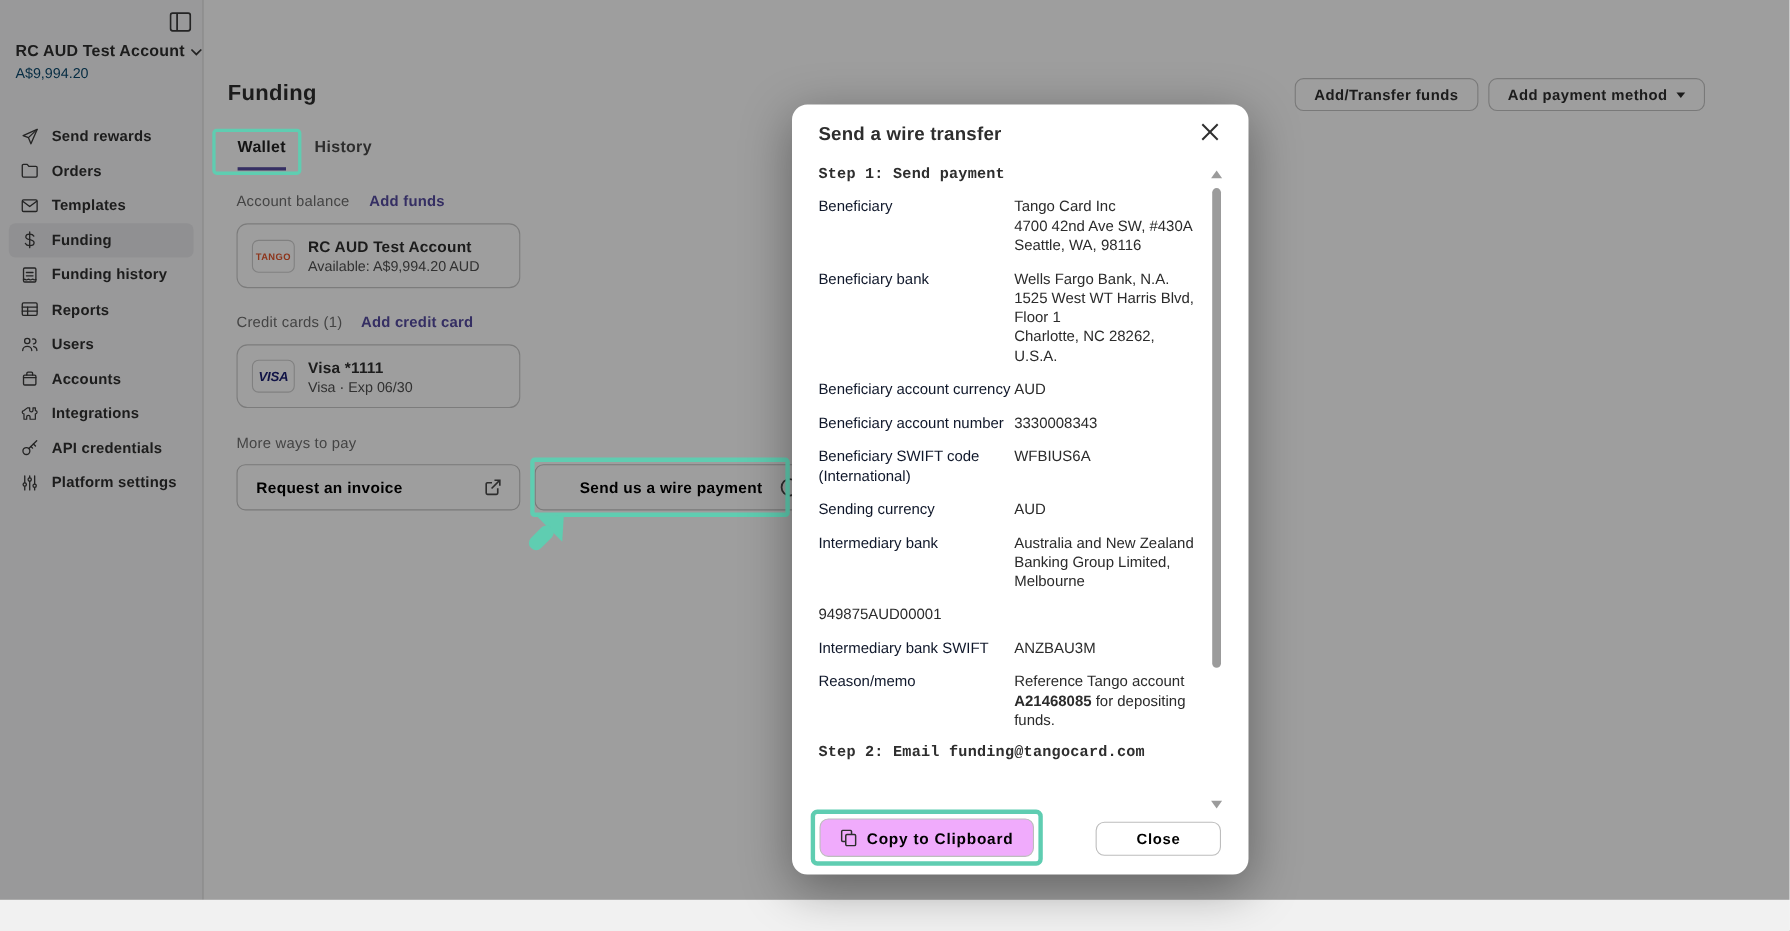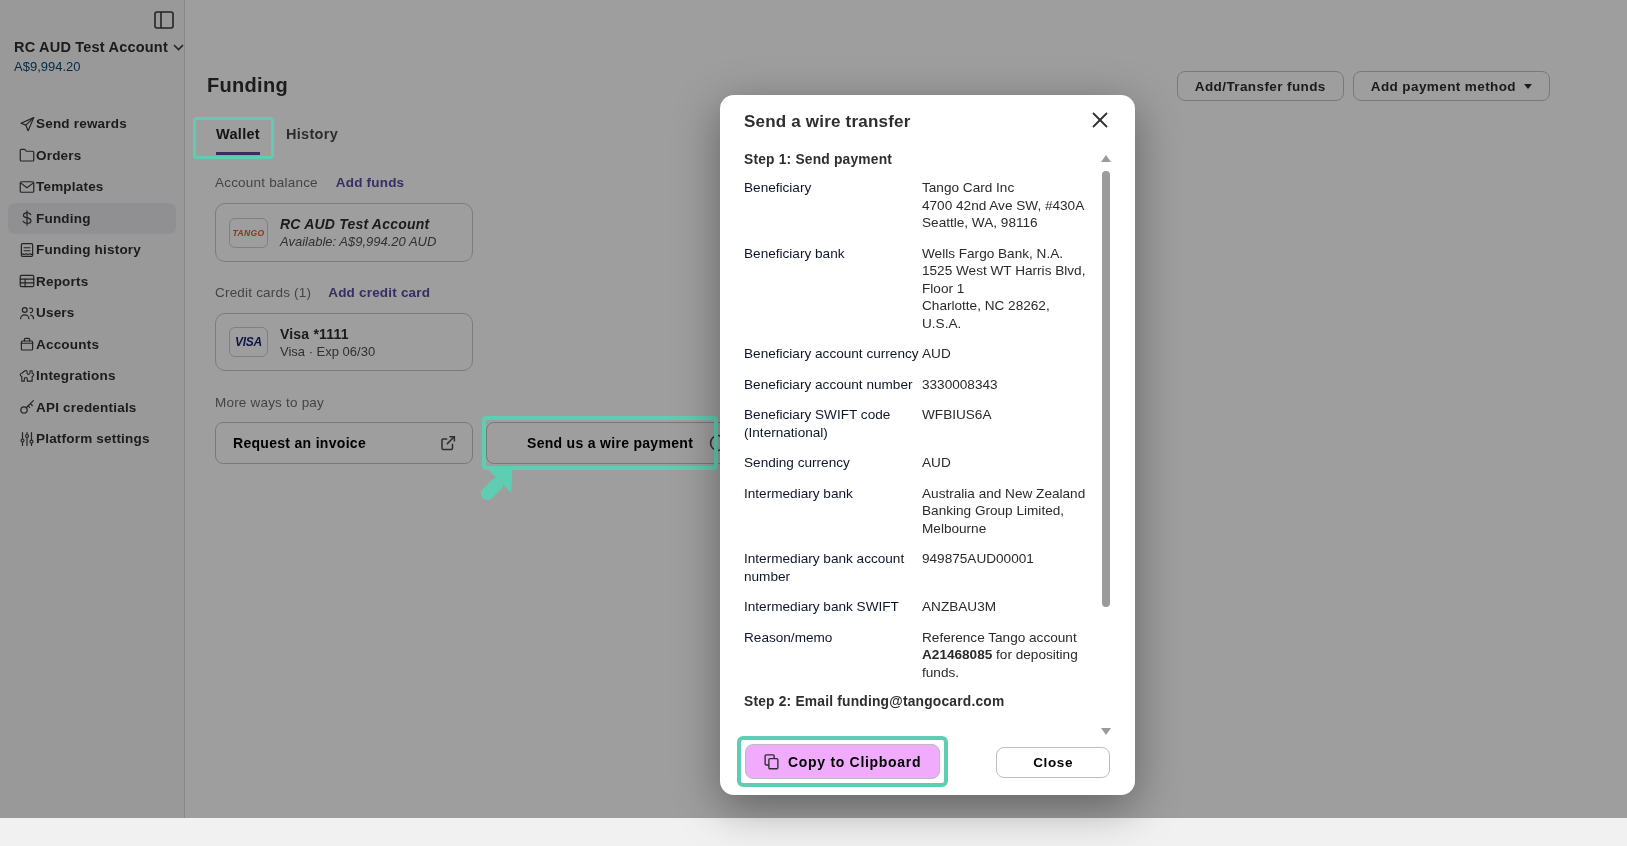--- a/index.html
+++ b/index.html
@@ -7,21 +7,21 @@
     font-family:"Liberation Sans", sans-serif; color:#2e2e2e; }
   .stage { position:relative; width:1627px; height:660px; background:#f4f4f4; }
   .app { position:absolute; left:0; top:0; width:1627px; height:818px; background:#fff; overflow:hidden; }
 
   
   .sidebar { position:absolute; left:0; top:0; bottom:0; width:185px; background:#f7f7f8; border-right:1px solid #dcdcdc; }
   .panel-toggle { position:absolute; top:11px; right:10px; width:20px; height:18px; cursor:pointer; }
   .acct-name { position:absolute; left:14px; top:39px; font-size:14.5px; font-weight:700; letter-spacing:.2px; display:flex; align-items:center; gap:5px; white-space:nowrap; }
   .acct-balance { position:absolute; left:14px; top:59px; font-size:13px; color:#0c4a6e; }
   .nav { position:absolute; left:8px; right:8px; top:108px; }
-  .nav-item { display:flex; align-items:center; height:31.5px; padding:0 10px; border-radius:6px; font-size:13.5px; font-weight:700; letter-spacing:.2px; color:#303030; cursor:pointer; }
+  .nav-item { display:flex; align-items:center; gap:11px; height:31.5px; padding:0 10px; border-radius:6px; font-size:13.5px; font-weight:700; letter-spacing:.2px; color:#303030; cursor:pointer; }
   .nav-item.active { background:#e9e9ec; }
   .nav-item svg { flex:0 0 auto; }
 
   
   .main { position:absolute; left:186px; right:0; top:0; bottom:0; background:#fff; }
   .page-title { position:absolute; left:21px; top:74px; font-size:20px; font-weight:700; letter-spacing:.3px; }
   .header-actions { position:absolute; right:77px; top:71px; display:flex; gap:9px; }
   .btn { display:inline-flex; align-items:center; justify-content:center; gap:8px; height:30px; padding:0 17px;
     border:1px solid #c4c4c4; border-radius:8px; background:#fff; font-size:13.5px; font-weight:700; letter-spacing:.4px; color:#2e2e2e; cursor:pointer; white-space:nowrap;text-align:right; }
   .caret { width:0; height:0; border-left:4.5px solid transparent; border-right:4.5px solid transparent; border-top:5.5px solid #2e2e2e; }
@@ -49,21 +49,21 @@
   .anno { position:absolute; border:3px solid #5fcdb1; border-radius:4px; z-index:60; pointer-events:none; }
   .anno.thick { border-width:4px; }
   .cursor-arrow { position:absolute; z-index:60; }
 
   
   .modal { position:absolute; left:720px; top:95px; width:415px; height:700px; background:#fff; border-radius:14px;
     box-shadow:0 12px 45px rgba(0,0,0,.38); z-index:100; }
   .modal-title { position:absolute; left:24px; top:17px; font-size:17px; font-weight:700; letter-spacing:.2px; }
   .modal-close { position:absolute; right:24px; top:16px; width:20px; height:20px; cursor:pointer; }
   .modal-body { position:absolute; left:24px; top:57px; width:342px; height:585px; overflow:hidden; }
-  .step-h { font-size:13.8px; font-weight:700; letter-spacing:.2px; margin-bottom:12px; }
+  .step-h { font-size:13.8px; font-weight:700; letter-spacing:.2px; margin-bottom:12px;font-family:Liberation Mono, monospace; }
   .m-row { display:flex; margin-bottom:13px; }
   .m-label { width:178px; flex:0 0 178px; font-size:13.6px; color:#0f172a; line-height:17.5px; }
   .m-value { flex:1; font-size:13.6px; color:#2b2b2b; line-height:17.5px; white-space:pre-line; }
   .m-value .b { font-weight:700; }
   .step2 { margin-top:4px; }
 
   
   .sb-up, .sb-down { position:absolute; left:381px; width:0; height:0; border-left:5px solid transparent; border-right:5px solid transparent; }
   .sb-up { top:60px; border-bottom:7px solid #9b9b9b; }
   .sb-down { top:633px; border-top:7px solid #9b9b9b; }
@@ -228,21 +228,21 @@
       <div class="tabs">
         <div class="tab active">Wallet</div>
         <div class="tab">History</div>
       </div>
 
       <div class="sec-label" style="left:29px; top:175px;">
         <span>Account balance</span>
         <span class="link" style="margin-left:14px;">Add funds</span>
       </div>
 
-      <div class="pay-card" style="top:203px; height:59px;font-style:italic;">
+      <div class="pay-card" style="top:203px; height:59px;">
         <div class="logo-chip">
             <span class="tango-logo">TANGO</span>
           </div>
         <div>
           <div class="card-title">RC AUD Test Account</div>
           <div class="card-sub">Available: A$9,994.20 AUD</div>
         </div>
       </div>
 
       <div class="sec-label" style="left:29px; top:285px;">
@@ -334,21 +334,20 @@
             <div class="m-label">Sending currency</div>
             <div class="m-value">AUD</div>
           </div>
           <div class="m-row">
             <div class="m-label">Intermediary bank</div>
             <div class="m-value">Australia and New Zealand
 Banking Group Limited,
 Melbourne</div>
           </div>
           <div class="m-row">
-            <div class="m-label">Intermediary bank account number</div>
             <div class="m-value">949875AUD00001</div>
           </div>
           <div class="m-row">
             <div class="m-label">Intermediary bank SWIFT</div>
             <div class="m-value">ANZBAU3M</div>
           </div>
           <div class="m-row">
             <div class="m-label">Reason/memo</div>
             <div class="m-value"><span>Reference Tango account </span><span class="b">A21468085</span><span> for depositing funds.</span></div>
           </div>

